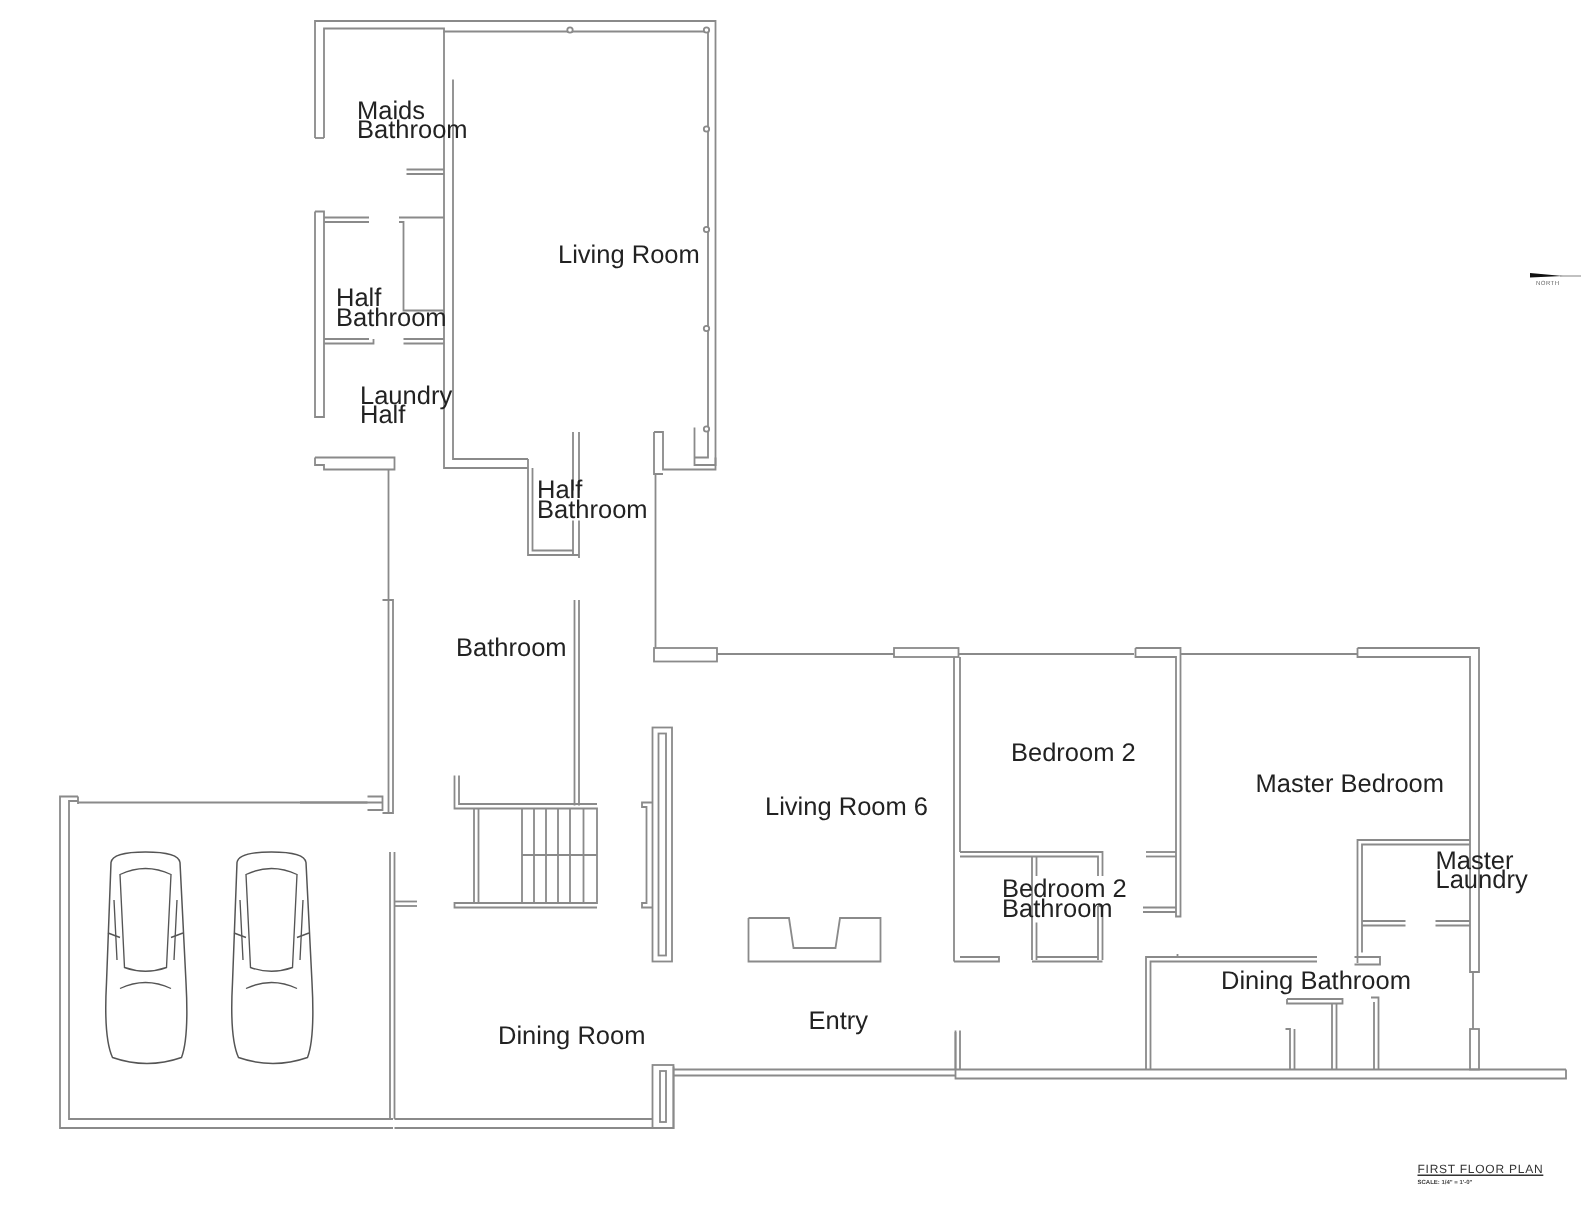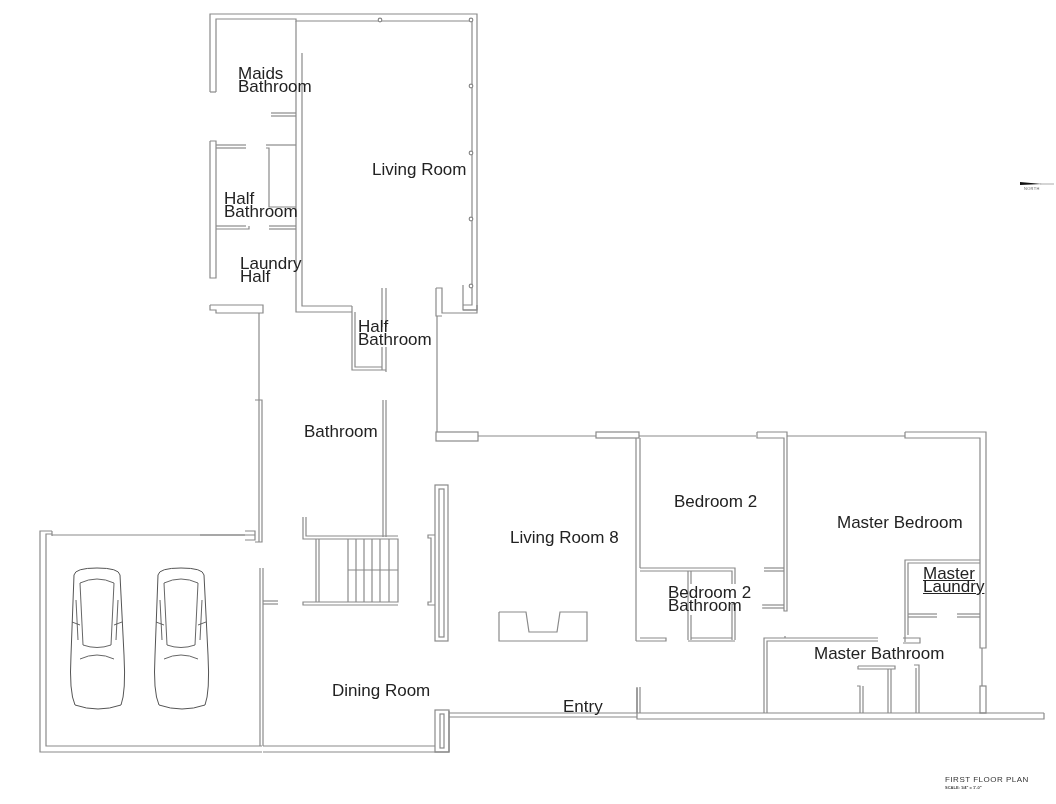--- a/index.html
+++ b/index.html
@@ -5,21 +5,21 @@
     html, body { margin: 0; padding: 0; background: #ffffff; }
     body { width: 1056px; height: 804px; position: relative; overflow: hidden; font-family: "Liberation Sans", sans-serif; }
     #plan { position: absolute; left: 0; top: 0; width: 1056px; height: 804px; }
     .w { fill: none; stroke: #8a8a8a; stroke-width: 1.2; }
     .wd { fill: #ffffff; stroke: #8a8a8a; stroke-width: 1.2; }
     .car { fill: #ffffff; stroke: #555555; stroke-width: 1; }
     .carl { fill: none; stroke: #555555; stroke-width: 0.9; }
     .label { position: absolute; font-size: 17px; color: #222222; line-height: 13px; white-space: nowrap; }
     .north-label { position: absolute; left: 1024px; top: 186px; font-size: 4px; color: #666; letter-spacing: 0.3px; }
     .title-block { position: absolute; left: 945px; top: 775px; }
-    .title { font-size: 8px; color: #333; letter-spacing: 0.5px; }
+    .title { font-size: 8px; color: #333; letter-spacing: 0.5px; text-decoration: underline; }
     .scale { font-size: 4px; color: #444; font-weight: bold; margin-top: 1px; }
   </style>
 </head>
 <body>
 
 <svg id="plan" viewBox="0 0 1056 804" xmlns="http://www.w3.org/2000/svg">
 
   <g>
 
     <polyline class="w" points="210,92 210,14 477,14 477,310 463,310"></polyline>
@@ -222,33 +222,33 @@
 </div>
 <div class="label" style="left:240px; top:257px;">
   <div>Laundry</div>
   <div>Half</div>
 </div>
 <div class="label" style="left:358px; top:320px;">
   <div>Half</div>
   <div>Bathroom</div>
 </div>
 <div class="label" style="left:304px; top:425px;">Bathroom</div>
-<div class="label" style="left:510px; top:531px;">Living Room 8</div>
+<div class="label" style="left:510px; top:531px;">Living Room 6</div>
 <div class="label" style="left:674px; top:495px;">Bedroom 2</div>
 <div class="label" style="left:668px; top:586px;">
   <div>Bedroom 2</div>
   <div>Bathroom</div>
 </div>
 <div class="label" style="left:837px; top:516px;">Master Bedroom</div>
-<div class="label" style="left:923px; top:567px;text-decoration:underline;">
+<div class="label" style="left:957px; top:567px;">
   <div>Master</div>
   <div>Laundry</div>
 </div>
-<div class="label" style="left:814px; top:647px;">Master Bathroom</div>
+<div class="label" style="left:814px; top:647px;">Dining Bathroom</div>
 <div class="label" style="left:332px; top:684px;">Dining Room</div>
-<div class="label" style="left:539px; top:700px;margin-left:24px;">Entry</div>
+<div class="label" style="left:539px; top:674px;">Entry</div>
 
 <div class="north-label">NORTH</div>
 
 <div class="title-block">
   <div class="title">FIRST FLOOR PLAN</div>
   <div class="scale">SCALE: 1/4" = 1'-0"</div>
 </div>
 
 </body></html>

